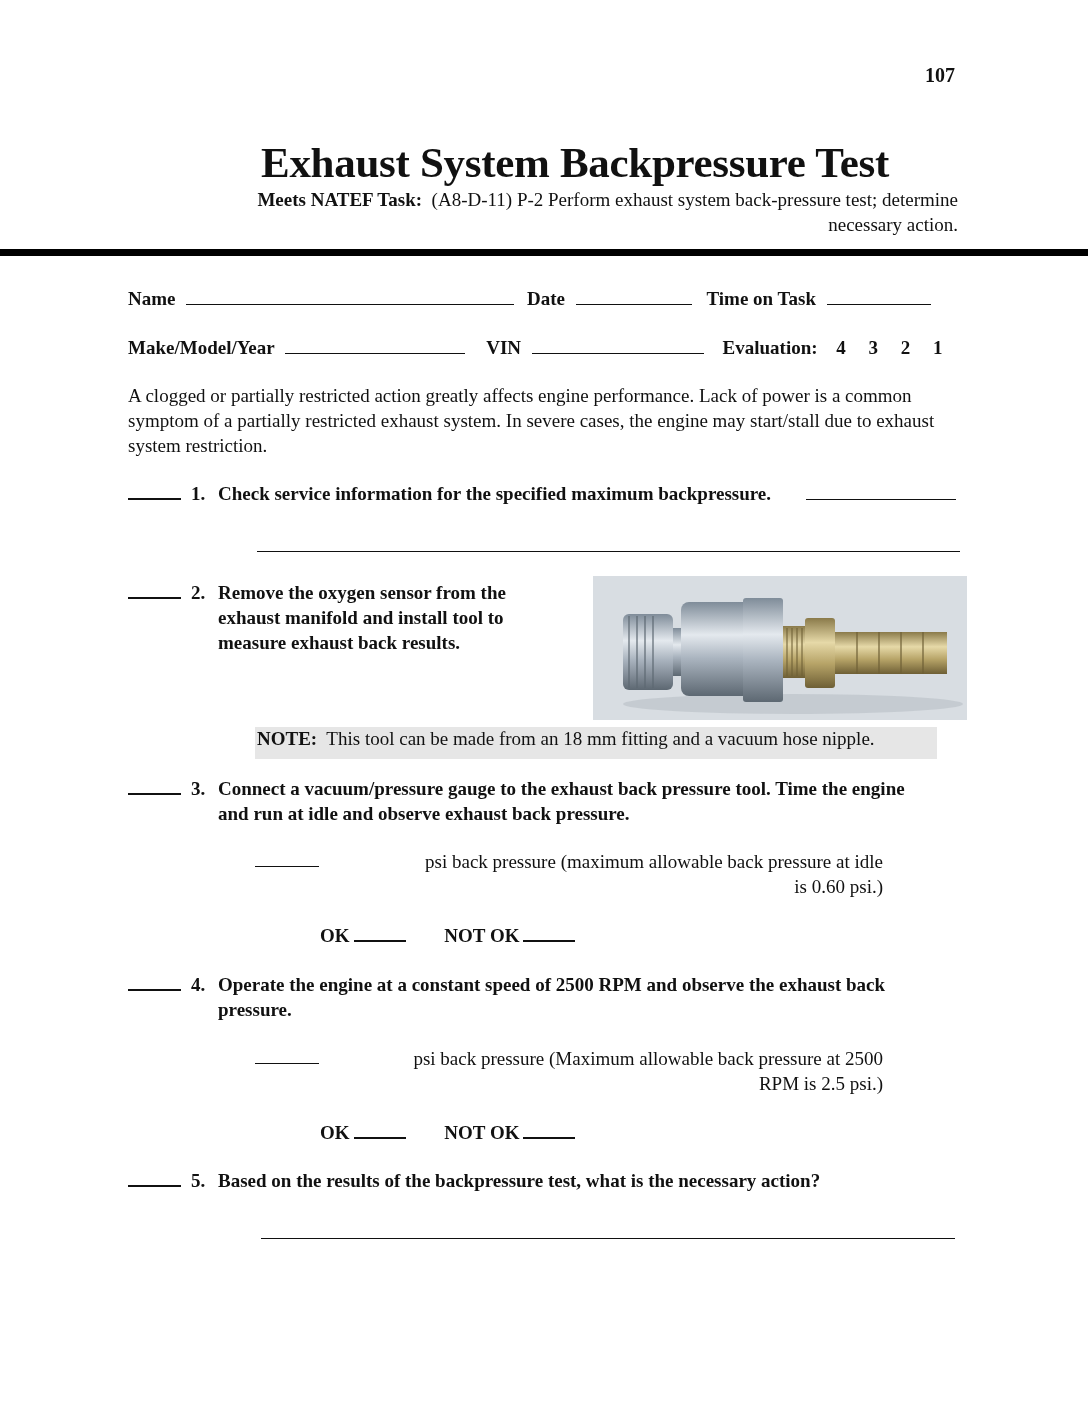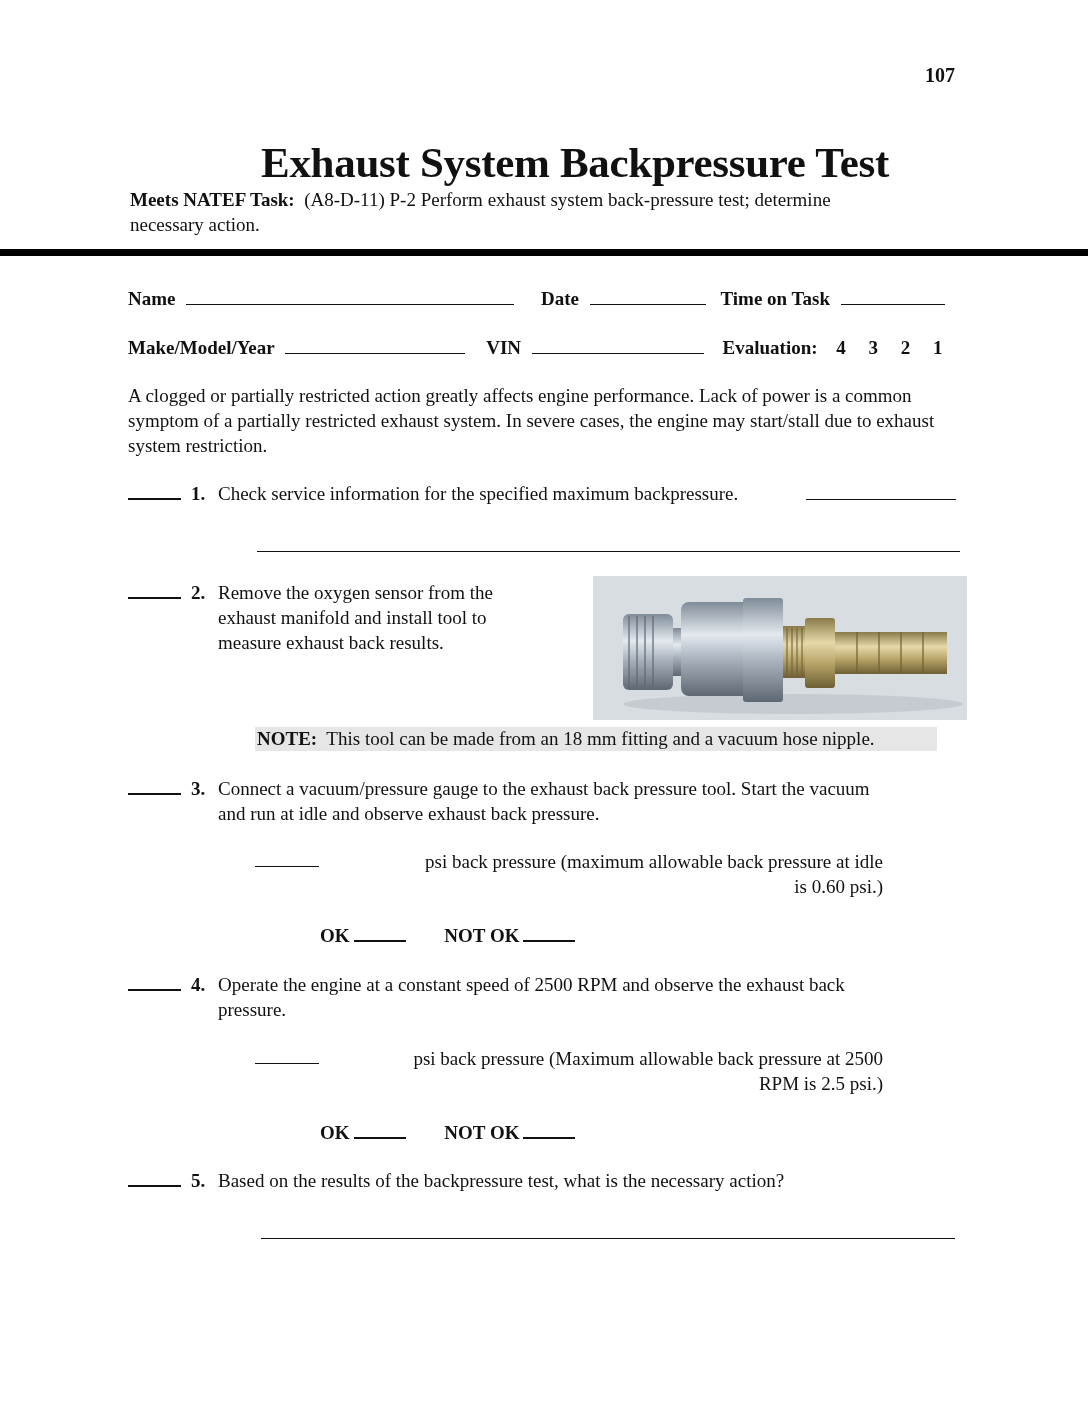--- a/index.html
+++ b/index.html
@@ -1,35 +1,35 @@
 <!DOCTYPE html>
 <html><head>
 <meta charset="utf-8">
 <style>
   html, body { margin: 0; padding: 0; background: #fff; }
   body { width: 1088px; height: 1408px; position: relative; overflow: hidden;
          font-family: "Liberation Serif", "DejaVu Serif", serif; color: #111; }
   .abs { position: absolute; }
   .page-num { left: 925px; top: 64px; font-size: 20px; font-weight: bold; }
   .title { left: 0; width: 1088px; top: 138px; text-align: center; font-size: 43px; font-weight: bold; letter-spacing: -0.3px; padding-left: 31px; }
-  .subtitle { left: 130px; width: 828px; top: 187px; text-align: left; font-size: 19px; line-height: 25px; }
+  .subtitle { left: 130px; width: 828px; top: 187px; text-align: right; font-size: 19px; line-height: 25px; }
   .subtitle b { font-weight: bold; }
   .rule { left: 0; top: 249px; width: 1088px; height: 7px; background: #000; }
   .field-label { font-size: 19px; font-weight: bold; text-align: center; }
   .blank { display: inline-block; border-bottom: 1.5px solid #111; height: 18px; vertical-align: baseline; }
   .row1 { left: 128px; top: 286px; font-size: 19px; white-space: nowrap; }
   .row2 { left: 128px; top: 335px; font-size: 19px; white-space: nowrap; }
   .intro { left: 128px; top: 383px; width: 830px; font-size: 19px; line-height: 25px; }
   .step { left: 128px; font-size: 19px; line-height: 25px; }
   .step .chk { position: absolute; left: 0; top: 17px; width: 53px; border-bottom: 2px solid #111; }
   .step .num { position: absolute; left: 63px; top: 0; font-weight: bold; }
-  .step .txt { position: absolute; left: 90px; top: 0; }
+  .step .txt { position: absolute; left: 90px; top: 0; font-weight: bold; }
   .hline { border-bottom: 1.5px solid #111; }
   .photo { left: 593px; top: 576px; width: 374px; height: 144px; background: #d9dde2; overflow: hidden; }
-  .note { left: 255px; top: 727px; width: 680px; height: 24px; background: #e6e6e6; font-size: 19px; line-height: 24px; padding-left: 2px; }
+  .note { left: 255px; top: 727px; width: 680px; height: 32px; background: #e6e6e6; font-size: 19px; line-height: 24px; padding-left: 2px; }
   .reading { left: 255px; font-size: 19px; line-height: 25px; text-align: right; }
   .reading .bl { position: absolute; left: 0; top: 17px; width: 64px; border-bottom: 1.5px solid #111; }
   .reading .t { position: absolute; left: 68px; top: 0; width: 560px; }
   .okrow { left: 320px; font-size: 19px; font-weight: bold; white-space: nowrap; }
   .okrow .b { display: inline-block; width: 52px; border-bottom: 2px solid #111; height: 17px; vertical-align: baseline; margin-left: 4px; }
 </style>
 </head>
 <body>
 
 <div class="abs page-num">107</div>
@@ -37,21 +37,21 @@
 <div class="abs subtitle">
   <b>Meets NATEF Task:</b>&nbsp;
   <span>(A8-D-11)  P-2  Perform exhaust system back-pressure test; determine</span><br>
   <span>necessary action.</span>
 </div>
 <div class="abs rule"></div>
 
 <div class="abs row1">
   <span class="field-label">Name</span>
   <span class="blank" style="width:328px;margin-left:6px"></span>
-  <span class="field-label" style="margin-left:22px">Date</span>
+  <span class="field-label" style="margin-left:8px">Date</span>
   <span class="blank" style="width:116px;margin-left:6px"></span>
   <span class="field-label" style="margin-left:10px">Time on Task</span>
   <span class="blank" style="width:104px;margin-left:6px"></span>
 </div>
 
 <div class="abs row2">
   <span class="field-label">Make/Model/Year</span>
   <span class="blank" style="width:180px;margin-left:6px"></span>
   <span class="field-label" style="margin-left:16px">VIN</span>
   <span class="blank" style="width:172px;margin-left:6px"></span>
@@ -130,21 +130,21 @@
 
 <div class="abs note">
   <b>NOTE:</b>&nbsp;
   <span>This tool can be made from an 18 mm fitting and a vacuum hose nipple.</span>
 </div>
 
 <div class="abs step" style="top:776px;width:830px;height:52px">
   <span class="chk"></span>
   <span class="num">3.</span>
   <span class="txt" style="white-space:nowrap">
-    <span>Connect a vacuum/pressure gauge to the exhaust back pressure tool.  Start the vacuum</span><br>
+    <span>Connect a vacuum/pressure gauge to the exhaust back pressure tool.  Time the engine</span><br>
     <span>and run at idle and observe exhaust back pressure.</span>
   </span>
 </div>
 
 <div class="abs reading" style="top:849px;width:640px;height:52px">
   <span class="bl"></span>
   <span class="t">
     <span>psi back pressure (maximum allowable back pressure at idle</span><br>
     <span>is 0.60 psi.)</span>
   </span>

